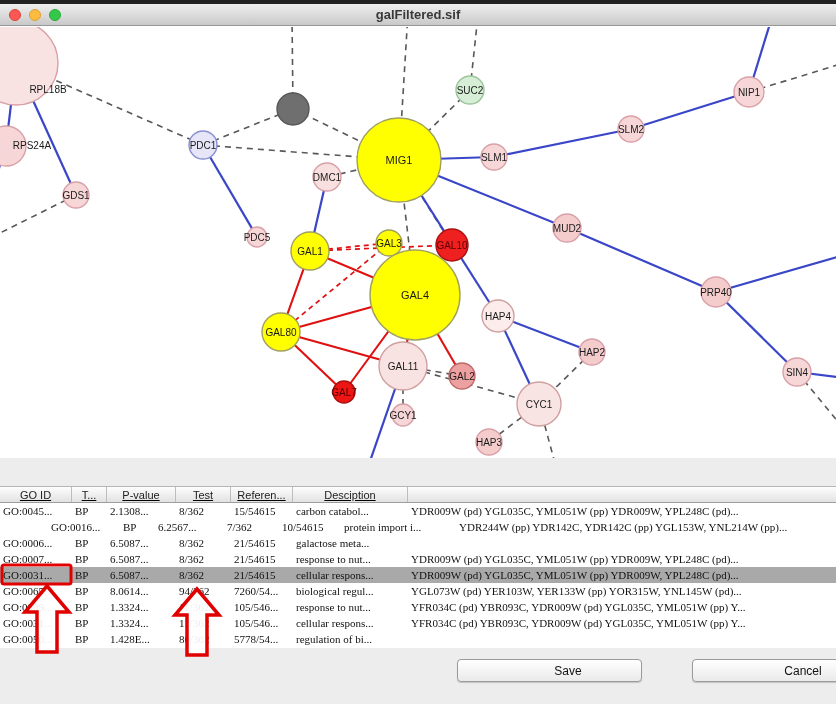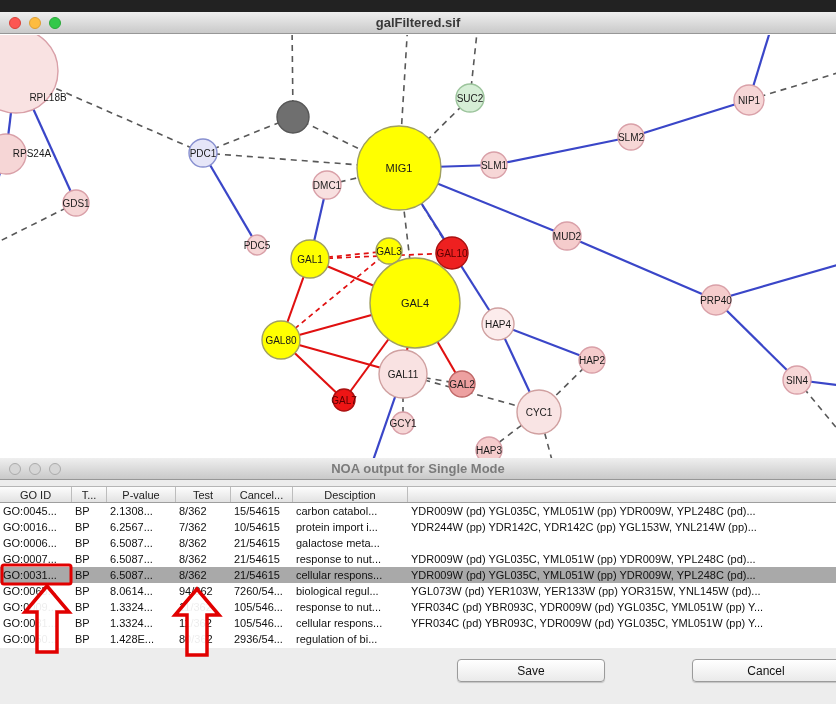--- a/index.html
+++ b/index.html
@@ -1,43 +1,43 @@
 <!DOCTYPE html>
 <html><head>
 <meta charset="utf-8">
 <style>
   html,body{margin:0;padding:0;}
   body{width:836px;height:704px;position:relative;overflow:hidden;background:#222;
        font-family:"Liberation Sans", sans-serif;}
   .window{position:absolute;left:0;width:836px;background:#fff;}
-  #net-window{top:12px;height:457px;border-bottom:1px solid #333;border-radius:19px;}
+  #net-window{top:4px;height:457px;border-bottom:1px solid #333;border-radius:19px;}
   #noa-window{top:458px;height:246px;background:#ededed;}
   .titlebar{height:22px;background:linear-gradient(#efefef,#c9c9c9);border-bottom:1px solid #979797;
             position:relative;display:flex;align-items:center;justify-content:center;box-sizing:border-box;}
   .traffic{position:absolute;left:9px;top:0;height:21px;display:flex;align-items:center;gap:8px;}
   .tl{width:12px;height:12px;border-radius:50%;box-sizing:border-box;}
   .tl.red{background:#fc5753;border:1px solid #d84238;}
   .tl.yellow{background:#fdbc40;border:1px solid #dd9f34;}
   .tl.green{background:#34c84a;border:1px solid #2aa83a;}
   .tl.gray{background:#d6d6d6;border:1px solid #ababab;}
   .title{font-size:13px;font-weight:bold;color:#393939;}
   #noa-window .title{color:#7b7b7b;}
   #network-svg{position:absolute;left:0;top:23px;background:#fff;}
   .thead{position:absolute;left:0;top:28px;width:836px;height:17px;display:grid;
          background:linear-gradient(#fdfdfd,#e2e2e2);border-top:1px solid #b6b6b6;
          border-bottom:1px solid #9e9e9e;box-sizing:border-box;}
   .hcell{font-size:11px;color:#222;display:flex;align-items:center;justify-content:center;
          border-right:1px solid #bdbdbd;overflow:hidden;white-space:nowrap;}
   .tbody{position:absolute;left:0;top:45px;width:836px;height:145px;background:#fff;overflow:hidden;}
-  .trow{display:grid;height:16px;background:#fff;}
+  .trow{display:grid;height:16px;background:#fff;font-family:Liberation Serif, serif;}
   .trow.selected{background:#a9a9a9;}
   .tcell{font-size:11px;color:#111;line-height:16px;padding-left:3px;white-space:nowrap;overflow:hidden;}
   .btn{position:absolute;height:21px;width:146px;background:linear-gradient(#ffffff,#eaeaea);
        border:1px solid #9b9b9b;border-radius:4px;font-size:12px;color:#111;
-       display:flex;align-items:center;justify-content:center;box-shadow:0 1px 1px rgba(0,0,0,.18);cursor:default;}
+       display:flex;align-items:center;justify-content:center;box-shadow:0 1px 1px rgba(0,0,0,.18);cursor:default;padding-left:37px;}
   #save-btn{left:457px;top:201px;}
   #cancel-btn{left:692px;top:201px;}
   #annotation-overlay{position:absolute;left:0;top:0;z-index:10;pointer-events:none;}
 </style>
 </head>
 <body>
 
 <div class="window" id="net-window">
   <div class="titlebar">
     <div class="traffic">
@@ -152,48 +152,40 @@
       <circle cx="403" cy="410" r="11" fill="#f6d6d6" stroke="#d9a0a8" stroke-width="1.4"></circle>
       <text x="403" y="414" text-anchor="middle" font-size="10" fill="#1a1a1a" font-family="&quot;Liberation Sans&quot;, sans-serif">GCY1</text>
       <circle cx="539" cy="399" r="22" fill="#f9e4e4" stroke="#d0a0a0" stroke-width="1.4"></circle>
       <text x="539" y="403" text-anchor="middle" font-size="10" fill="#1a1a1a" font-family="&quot;Liberation Sans&quot;, sans-serif">CYC1</text>
       <circle cx="489" cy="437" r="13" fill="#f5cccc" stroke="#d9a0a8" stroke-width="1.4"></circle>
       <text x="489" y="441" text-anchor="middle" font-size="10" fill="#1a1a1a" font-family="&quot;Liberation Sans&quot;, sans-serif">HAP3</text>
     </svg>
 </div>
 
 <div class="window" id="noa-window" style="position:absolute;">
-  <div class="titlebar">
-    <div class="traffic">
-      <span class="tl gray"></span>
-      <span class="tl gray"></span>
-      <span class="tl gray"></span>
-    </div>
-    <div class="title">NOA output for Single Mode</div>
-  </div>
-
-  <div class="thead" id="noa-header" style="grid-template-columns: 72px 35px 69px 55px 62px 115px 428px;">
+
+  <div class="thead" id="noa-header" style="grid-template-columns: 72px 35px 69px 55px 62px 115px 428px; text-decoration: underline;">
       <div class="hcell">GO ID</div>
       <div class="hcell">T...</div>
       <div class="hcell">P-value</div>
       <div class="hcell">Test</div>
-      <div class="hcell">Cancel...</div>
+      <div class="hcell">Referen...</div>
       <div class="hcell">Desciption</div>
     </div>
   <div class="tbody" id="noa-rows">
       <div class="trow" style="grid-template-columns: 72px 35px 69px 55px 62px 115px 428px;">
         <div class="tcell">GO:0045...</div>
         <div class="tcell">BP</div>
         <div class="tcell">2.1308...</div>
         <div class="tcell">8/362</div>
         <div class="tcell">15/54615</div>
         <div class="tcell">carbon catabol...</div>
         <div class="tcell">YDR009W (pd) YGL035C, YML051W (pp) YDR009W, YPL248C (pd)...</div>
       </div>
-      <div class="trow" style="grid-template-columns: 72px 35px 69px 55px 62px 115px 428px;">
+      <div class="trow" style="grid-template-columns: 72px 35px 69px 55px 62px 115px 428px; padding-left: 48px;">
         <div class="tcell">GO:0016...</div>
         <div class="tcell">BP</div>
         <div class="tcell">6.2567...</div>
         <div class="tcell">7/362</div>
         <div class="tcell">10/54615</div>
         <div class="tcell">protein import i...</div>
         <div class="tcell">YDR244W (pp) YDR142C, YDR142C (pp) YGL153W, YNL214W (pp)...</div>
       </div>
       <div class="trow" style="grid-template-columns: 72px 35px 69px 55px 62px 115px 428px;">
         <div class="tcell">GO:0006...</div>
@@ -246,21 +238,21 @@
         <div class="tcell">11/362</div>
         <div class="tcell">105/546...</div>
         <div class="tcell">cellular respons...</div>
         <div class="tcell">YFR034C (pd) YBR093C, YDR009W (pd) YGL035C, YML051W (pp) Y...</div>
       </div>
       <div class="trow" style="grid-template-columns: 72px 35px 69px 55px 62px 115px 428px;">
         <div class="tcell">GO:0050...</div>
         <div class="tcell">BP</div>
         <div class="tcell">1.428E...</div>
         <div class="tcell">80/362</div>
-        <div class="tcell">2936/54...</div>
+        <div class="tcell">5778/54...</div>
         <div class="tcell">regulation of bi...</div>
       </div>
     </div>
 
   <div class="btn" id="save-btn">Save</div>
   <div class="btn" id="cancel-btn">Cancel</div>
 </div>
 
 <svg id="annotation-overlay" width="836" height="704">
   <rect x="2" y="565" width="69" height="19" rx="2" fill="none" stroke="#e10000" stroke-width="3"></rect>

